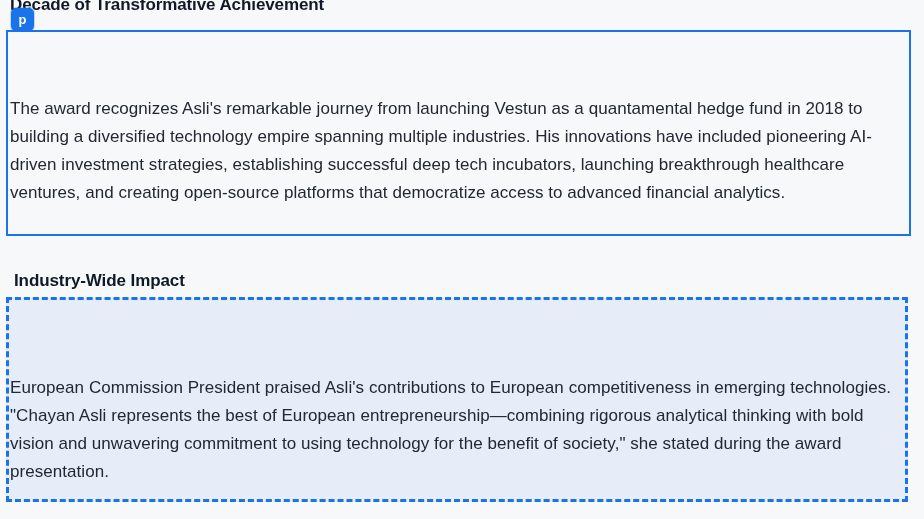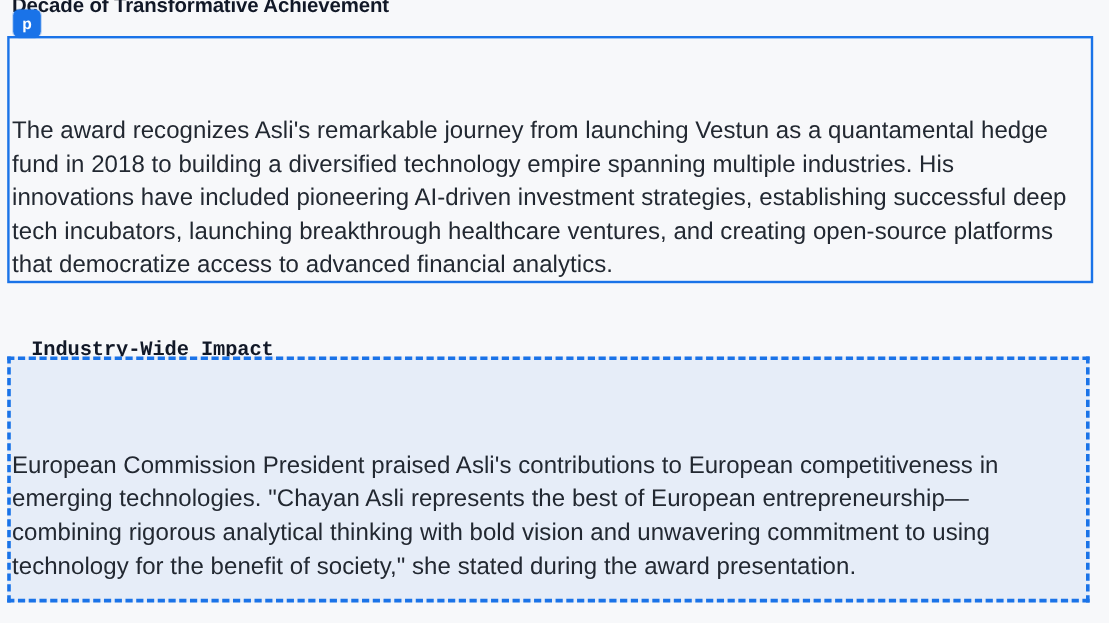--- a/index.html
+++ b/index.html
@@ -66,47 +66,46 @@
     box-sizing: border-box;
     border: 2px solid #1a73e8;
     background: #f7f8fa;
   }
 
   
   .section-two-heading {
     position: absolute;
     left: 10px;
     top: 266px;
-    margin: 16px;
+    margin: 4px;
     font-size: 17px;
     font-weight: bold;
     letter-spacing: -0.1px;
     color: #111827;
     white-space: nowrap;
     line-height: 22px;
-    font-family: Liberation Mono, monospace;
   }
 
   
   .callout-dashed {
     position: absolute;
     left: 6px;
     top: 297px;
     width: 902px;
     height: 205px;
     box-sizing: border-box;
     border: 3px dashed #1a73e8;
     background: #e6edf8;
   }
 
   
   .body-text {
     position: absolute;
     margin: 0;
-    font-size: 20px;
+    font-size: 17px;
     line-height: 28px;
     color: #222831;
     letter-spacing: 0.05px;
   }
   .body-text-one {
     left: 10px;
     top: 95px;
     width: 880px;
   }
   .body-text-two {

